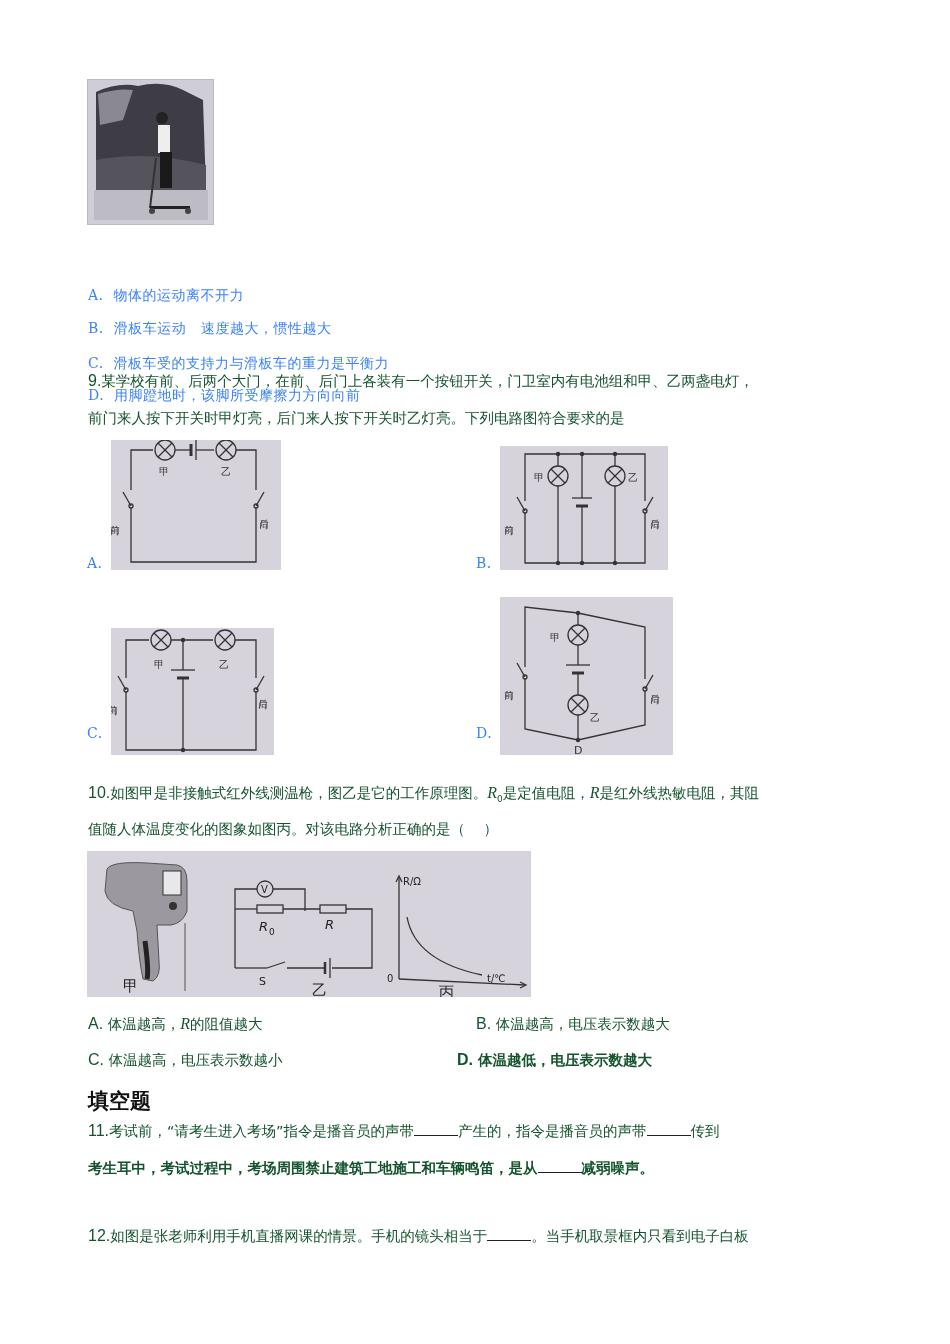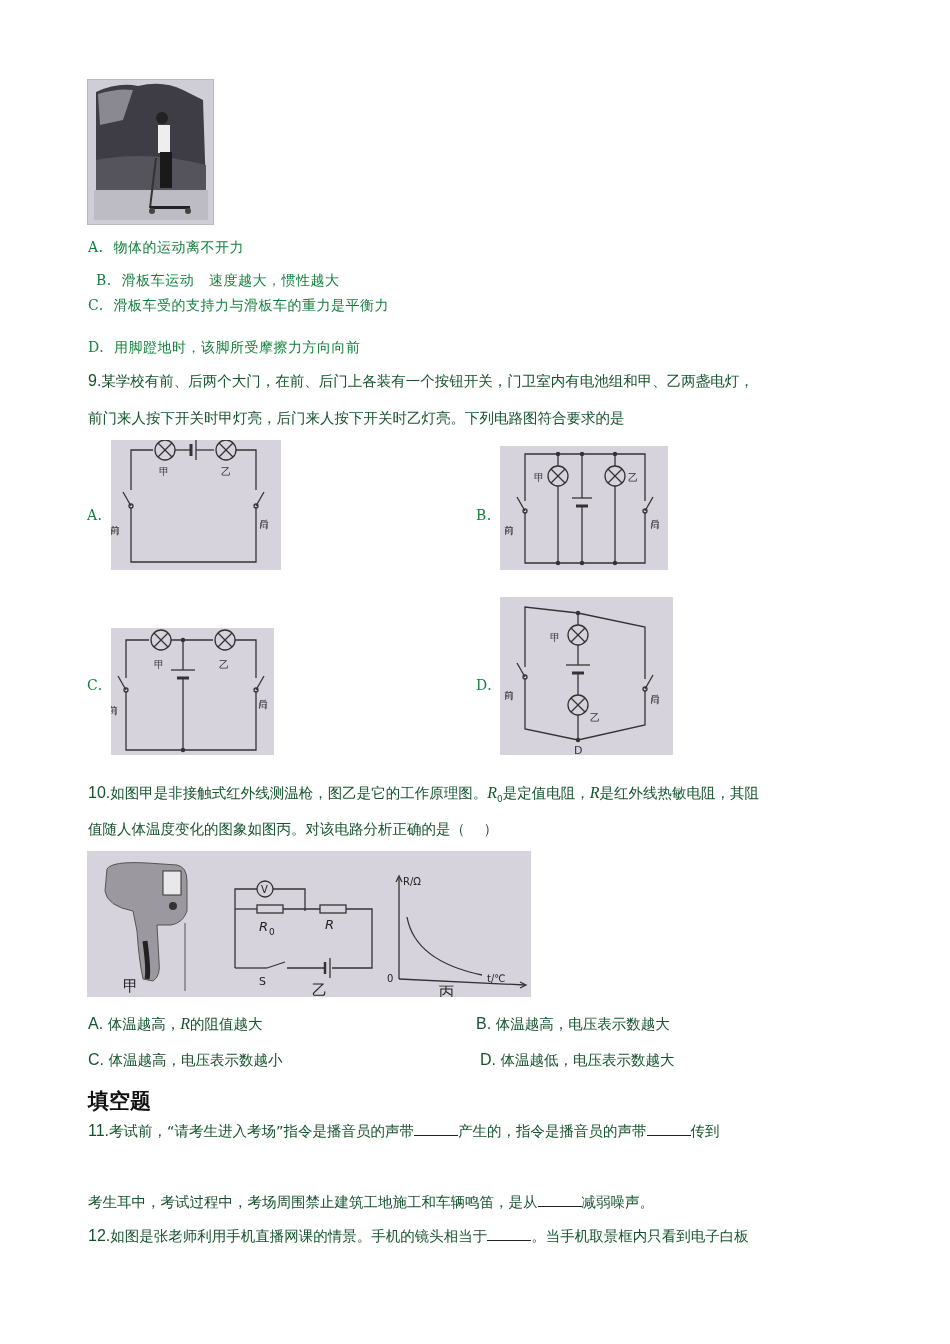--- a/index.html
+++ b/index.html
@@ -1,20 +1,20 @@
 <!DOCTYPE html>
 <html><head>
 <meta charset="utf-8">
 <style>
   html, body { margin:0; padding:0; background:#ffffff; }
   body { width:950px; height:1344px; position:relative; overflow:hidden;
          font-family:"DejaVu Sans", "Liberation Sans", sans-serif; color:#222; }
   .abs { position:absolute; }
   .serif { font-family:"DejaVu Serif","Liberation Serif", serif; }
-  .opt { font-size:14px; color:#15803d; white-space:nowrap; letter-spacing:0.5px; }
+  .opt { font-size:14px; color:#3b82f6; white-space:nowrap; letter-spacing:0.5px;margin-top:48px; }
   .q { font-size:14.5px; color:#14532d; white-space:nowrap; }
   .q .num { font-family:"Liberation Sans", sans-serif; font-size:16px; }
   .photo { background:#6a6870; border:1px solid #bbb; overflow:hidden; }
   .figbg { background:#d6d3dc; }
   .heading { font-weight:bold; font-size:21px; color:#111; }
   .ital { font-style:italic; font-family:"Liberation Serif", serif; font-size:16px; }
   .blank { display:inline-block; border-bottom:1px solid #222; width:44px; height:12px; vertical-align:baseline; }
   svg text { font-family:"DejaVu Sans", sans-serif; }
 </style>
 </head>
@@ -33,24 +33,24 @@
     <line x1="68" y1="78" x2="62" y2="128" stroke="#333" stroke-width="2"></line>
     <rect x="62" y="126" width="40" height="3" fill="#222"></rect>
     <circle cx="64" cy="131" r="3" fill="#444"></circle>
     <circle cx="100" cy="131" r="3" fill="#444"></circle>
   </svg>
 </div>
 
 <div class="abs opt serif" style="left:88px;top:239px;">
   <span>A.</span>&nbsp;&nbsp;<span>物体的运动离不开力</span>
 </div>
-<div class="abs opt serif" style="left:96px;top:272px;">
+<div class="abs opt serif" style="left:88px;top:272px;">
   <span>B.</span>&nbsp;&nbsp;<span style="white-space:pre">滑板车运动   速度越大，惯性越大</span>
 </div>
-<div class="abs opt serif" style="left:88px;top:297px;">
+<div class="abs opt serif" style="left:88px;top:307px;">
   <span>C.</span>&nbsp;&nbsp;<span>滑板车受的支持力与滑板车的重力是平衡力</span>
 </div>
 <div class="abs opt serif" style="left:88px;top:339px;">
   <span>D.</span>&nbsp;&nbsp;<span>用脚蹬地时，该脚所受摩擦力方向向前</span>
 </div>
 
 <div class="abs q" style="left:88px;top:372px;">
   <span class="num">9.</span><span>某学校有前、后两个大门，在前、后门上各装有一个按钮开关，门卫室内有电池组和甲、乙两盏电灯，</span>
 </div>
 <div class="abs q" style="left:88px;top:409px;">
@@ -253,28 +253,28 @@
 
 <div class="abs q" style="left:88px;top:1015px;">
   <span class="num">A.</span> <span>体温越高，</span><span class="ital">R</span><span>的阻值越大</span>
 </div>
 <div class="abs q" style="left:476px;top:1015px;">
   <span class="num">B.</span> <span>体温越高，电压表示数越大</span>
 </div>
 <div class="abs q" style="left:88px;top:1051px;">
   <span class="num">C.</span> <span>体温越高，电压表示数越小</span>
 </div>
-<div class="abs q" style="left:480px;top:1051px;">
+<div class="abs q" style="left:457px;top:1051px;font-weight:bold;">
   <span class="num">D.</span> <span>体温越低，电压表示数越大</span>
 </div>
 
 <div class="abs heading" style="left:88px;top:1087px;">填空题</div>
 
 <div class="abs q" style="left:88px;top:1122px;">
   <span class="num">11.</span><span>考试前，“请考生进入考场”指令是播音员的声带</span><span class="blank"></span><span>产生的，指令是播音员的声带</span><span class="blank"></span><span>传到</span>
 </div>
-<div class="abs q" style="left:88px;top:1193px;">
+<div class="abs q" style="left:88px;top:1159px;font-weight:bold;">
   <span>考生耳中，考试过程中，考场周围禁止建筑工地施工和车辆鸣笛，是从</span><span class="blank"></span><span>减弱噪声。</span>
 </div>
 
 <div class="abs q" style="left:88px;top:1192px;margin-top:35px;">
   <span class="num">12.</span><span>如图是张老师利用手机直播网课的情景。手机的镜头相当于</span><span class="blank"></span><span>。当手机取景框内只看到电子白板</span>
 </div>
 
 </body></html>

